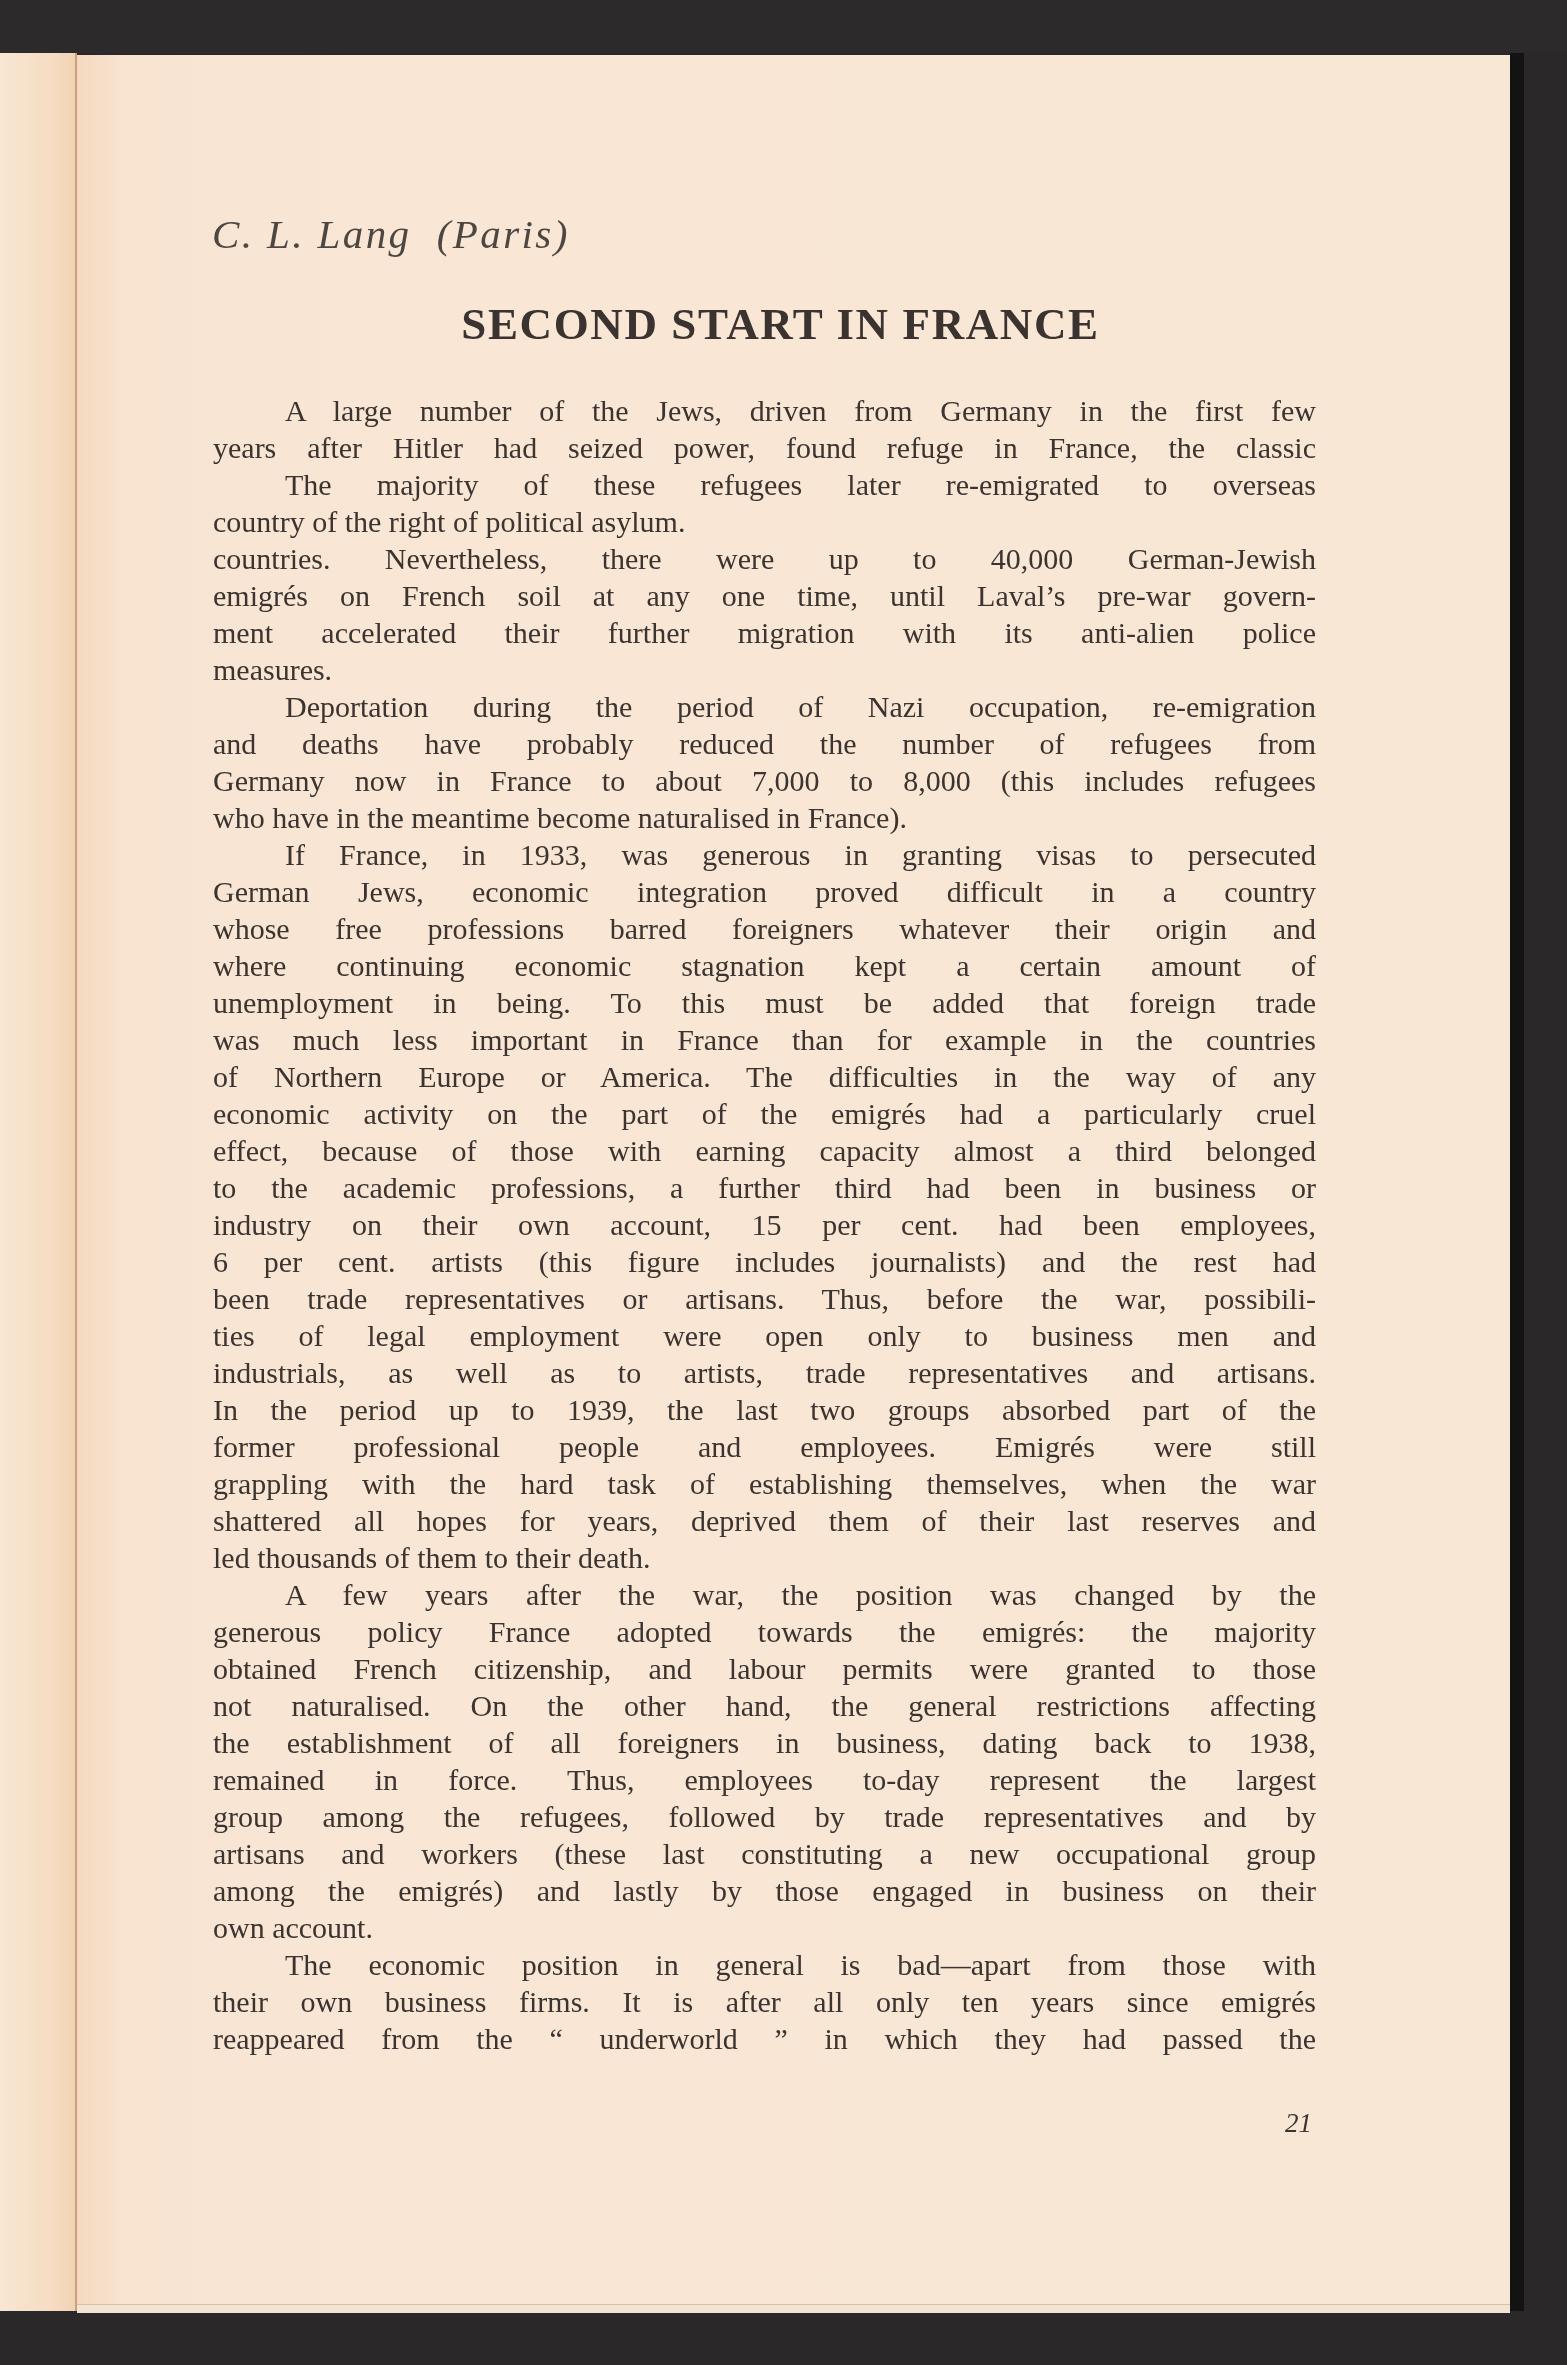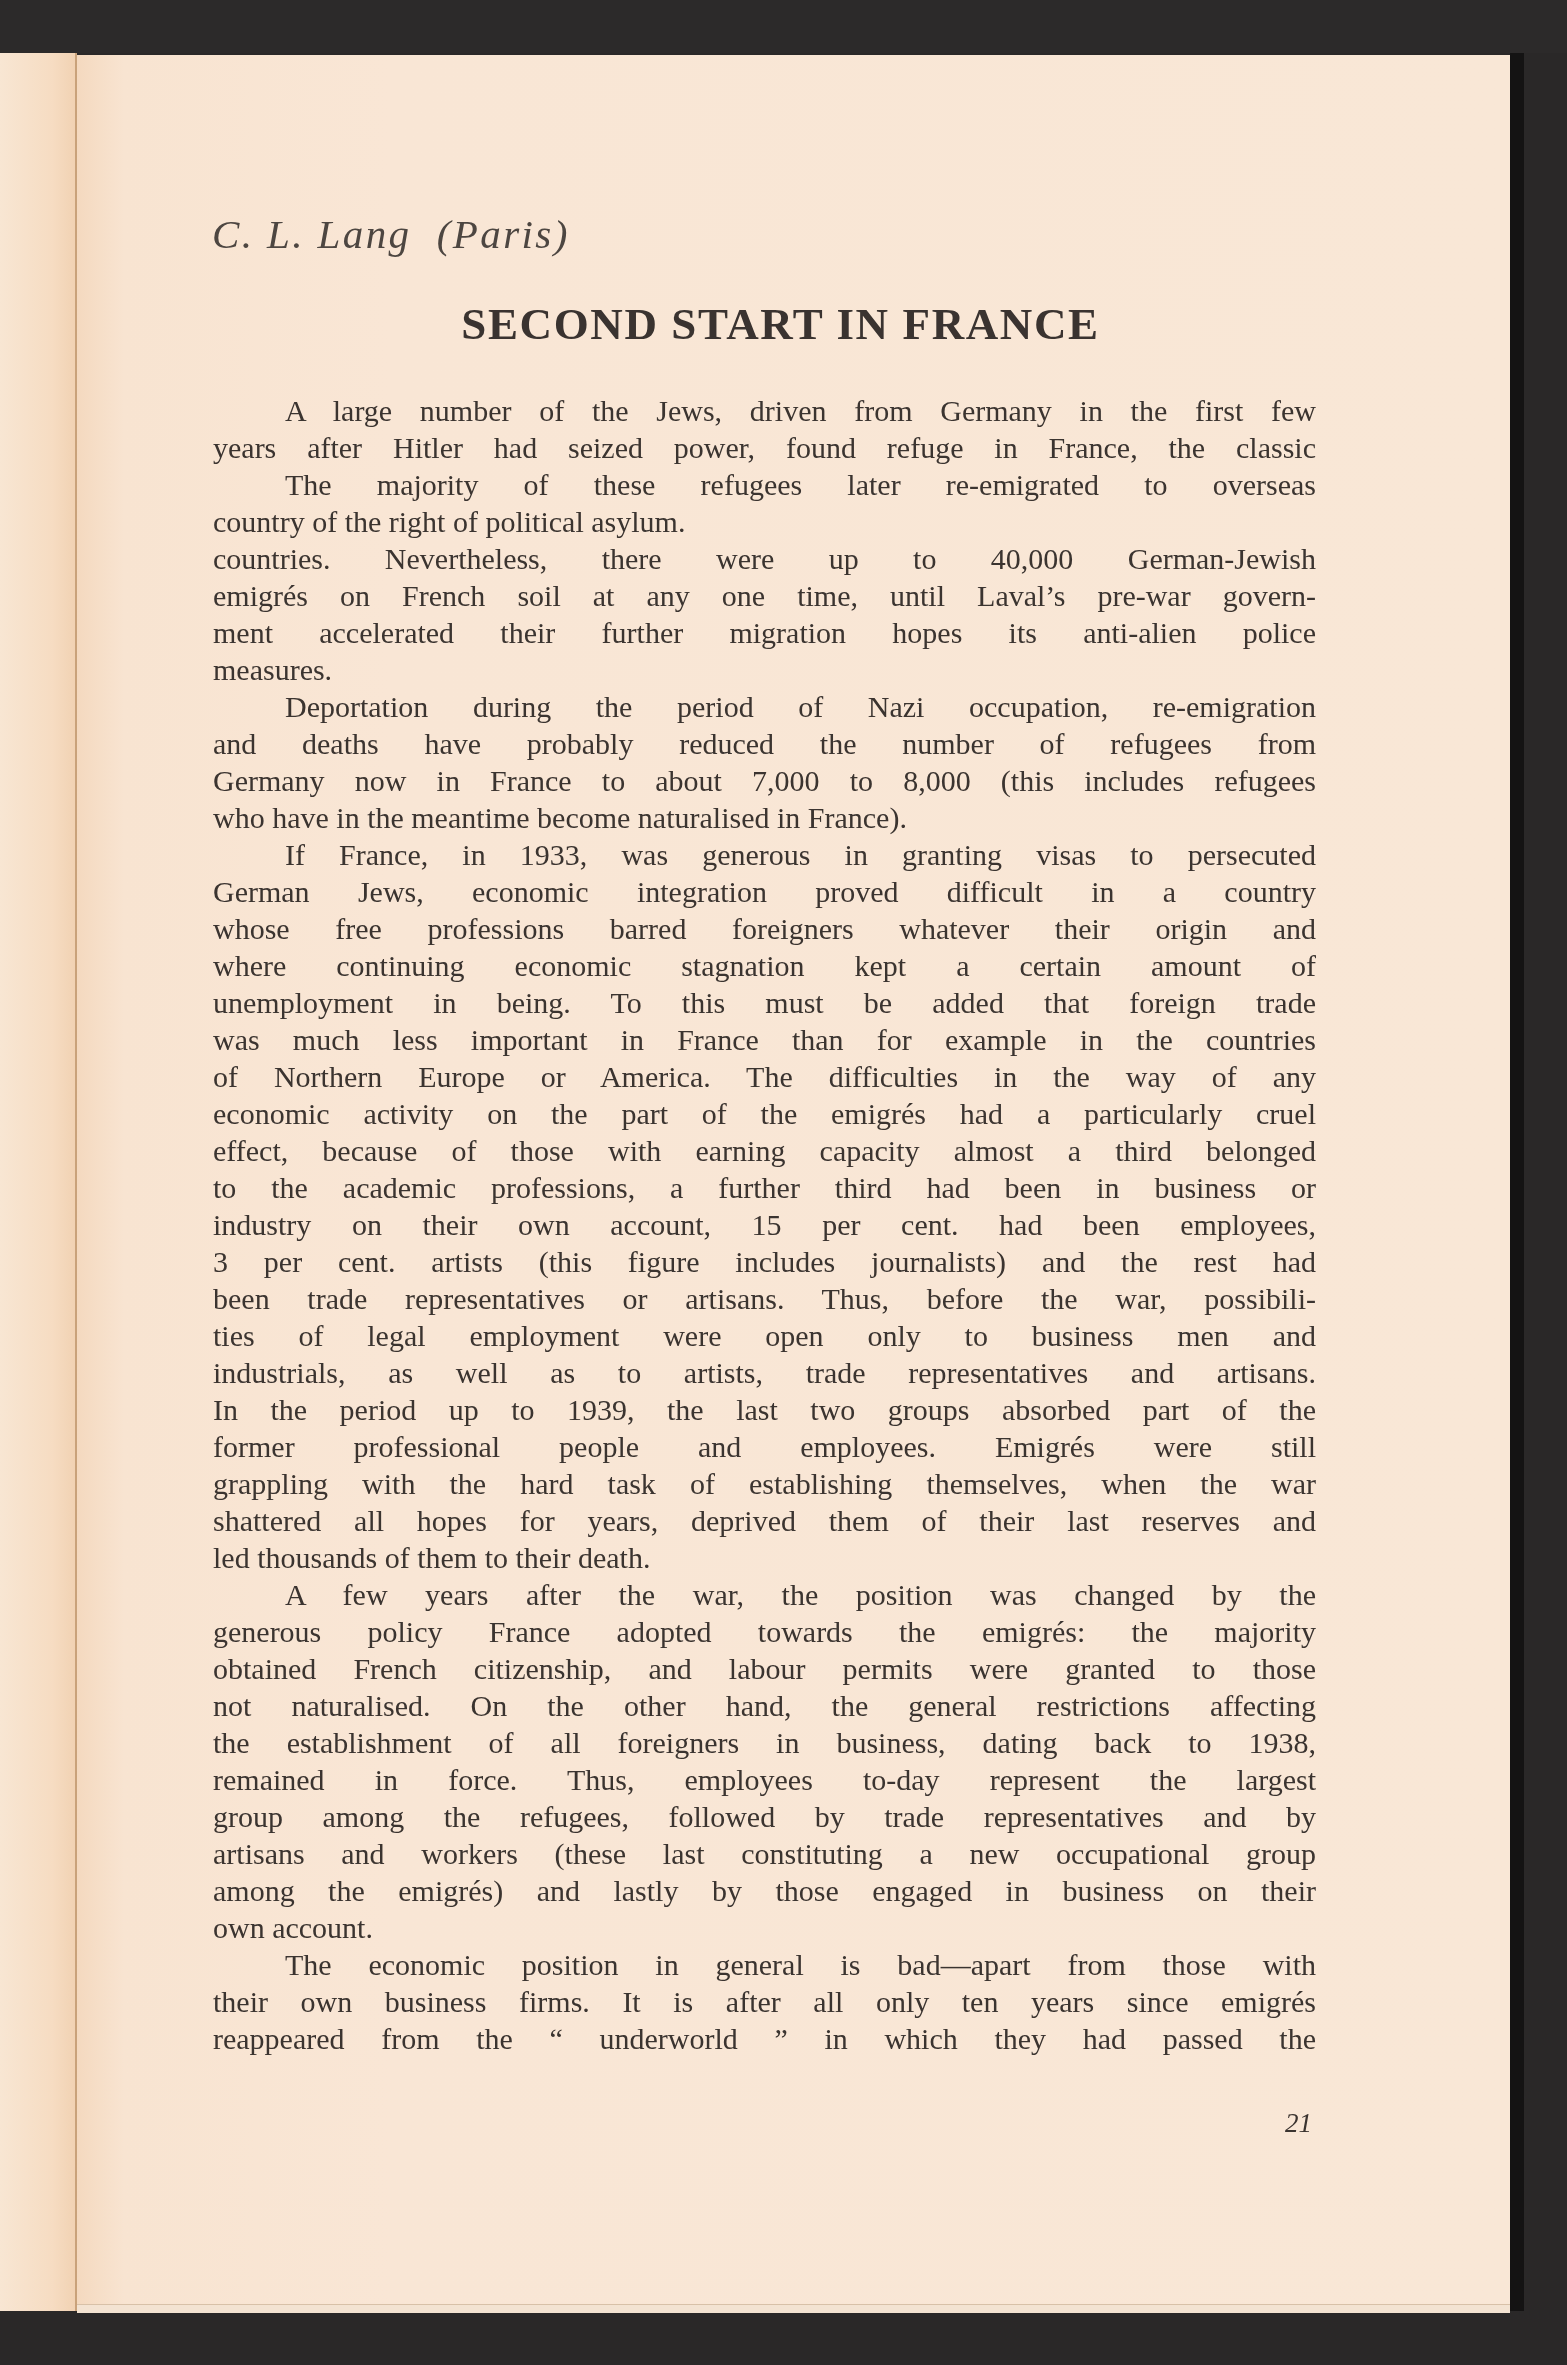--- a/index.html
+++ b/index.html
@@ -61,40 +61,40 @@
 
 <div class="body-text">
 
   <span class="line indent">A large number of the Jews, driven from Germany in the first few</span>
   <span class="line">years after Hitler had seized power, found refuge in France, the classic</span>
   <span class="line indent">The majority of these refugees later re-emigrated to overseas</span>
 
   <span class="line last">country of the right of political asylum.</span>
   <span class="line">countries.  Nevertheless, there were up to 40,000 German-Jewish</span>
   <span class="line">emigrés on French soil at any one time, until Laval’s pre-war govern-</span>
-  <span class="line">ment accelerated their further migration hopes its anti-alien police</span>
+  <span class="line">ment accelerated their further migration with its anti-alien police</span>
   <span class="line last">measures.</span>
 
   <span class="line indent">Deportation during the period of Nazi occupation, re-emigration</span>
   <span class="line">and deaths have probably reduced the number of refugees from</span>
   <span class="line">Germany now in France to about 7,000 to 8,000 (this includes refugees</span>
   <span class="line last">who have in the meantime become naturalised in France).</span>
 
   <span class="line indent">If France, in 1933, was generous in granting visas to persecuted</span>
   <span class="line">German Jews, economic integration proved difficult in a country</span>
   <span class="line">whose free professions barred foreigners whatever their origin and</span>
   <span class="line">where continuing economic stagnation kept a certain amount of</span>
   <span class="line">unemployment in being.  To this must be added that foreign trade</span>
   <span class="line">was much less important in France than for example in the countries</span>
   <span class="line">of Northern Europe or America.  The difficulties in the way of any</span>
   <span class="line">economic activity on the part of the emigrés had a particularly cruel</span>
   <span class="line">effect, because of those with earning capacity almost a third belonged</span>
   <span class="line">to the academic professions, a further third had been in business or</span>
   <span class="line">industry on their own account, 15 per cent. had been employees,</span>
-  <span class="line">3 per cent. artists (this figure includes journalists) and the rest had</span>
+  <span class="line">6 per cent. artists (this figure includes journalists) and the rest had</span>
   <span class="line">been trade representatives or artisans.  Thus, before the war, possibili-</span>
   <span class="line">ties of legal employment were open only to business men and</span>
   <span class="line">industrials, as well as to artists, trade representatives and artisans.</span>
   <span class="line">In the period up to 1939, the last two groups absorbed part of the</span>
   <span class="line">former professional people and employees.  Emigrés were still</span>
   <span class="line">grappling with the hard task of establishing themselves, when the war</span>
   <span class="line">shattered all hopes for years, deprived them of their last reserves and</span>
   <span class="line last">led thousands of them to their death.</span>
 
   <span class="line indent">A few years after the war, the position was changed by the</span>

